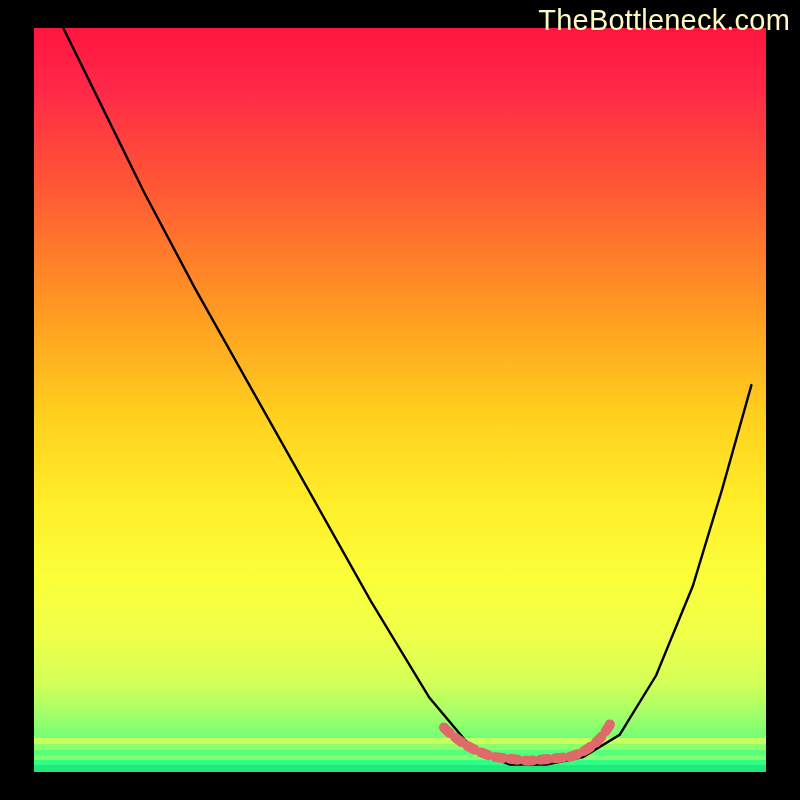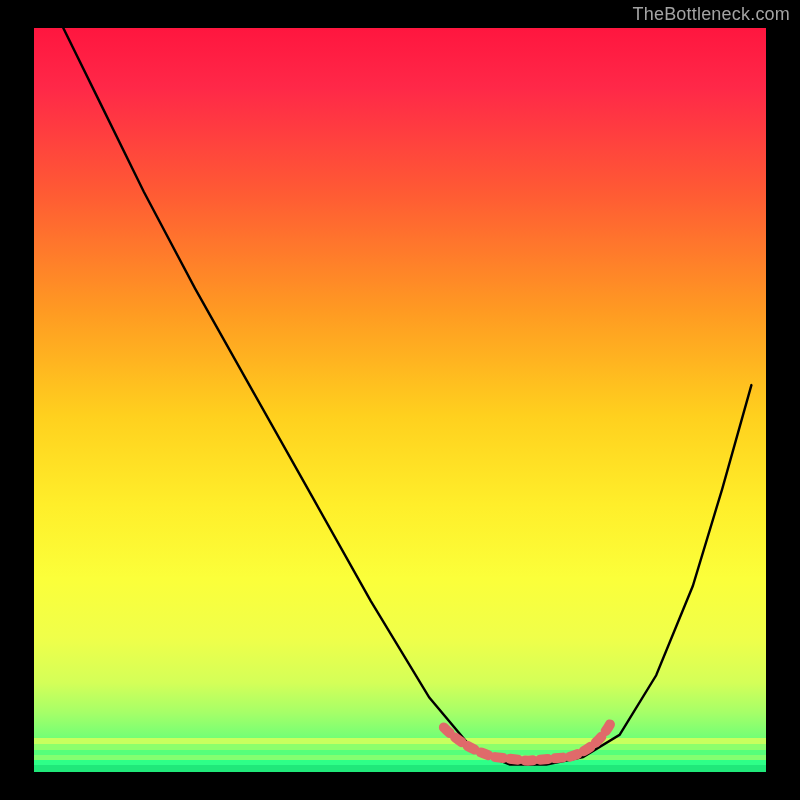--- a/index.html
+++ b/index.html
@@ -14,22 +14,22 @@
   .stage {
     position: relative;
     width: 800px;
     height: 800px;
     background: #000;
   }
   .watermark {
     position: absolute;
     top: 4px;
     right: 10px;
-    color: #a3a3a3;
-    font-size: 18px;
+    color: #fef9c3;
+    font-size: 29px;
     font-weight: 500;
     letter-spacing: 0.2px;
     z-index: 5;
   }
   svg {
     display: block;
   }
 </style>
 </head>
 <body>

